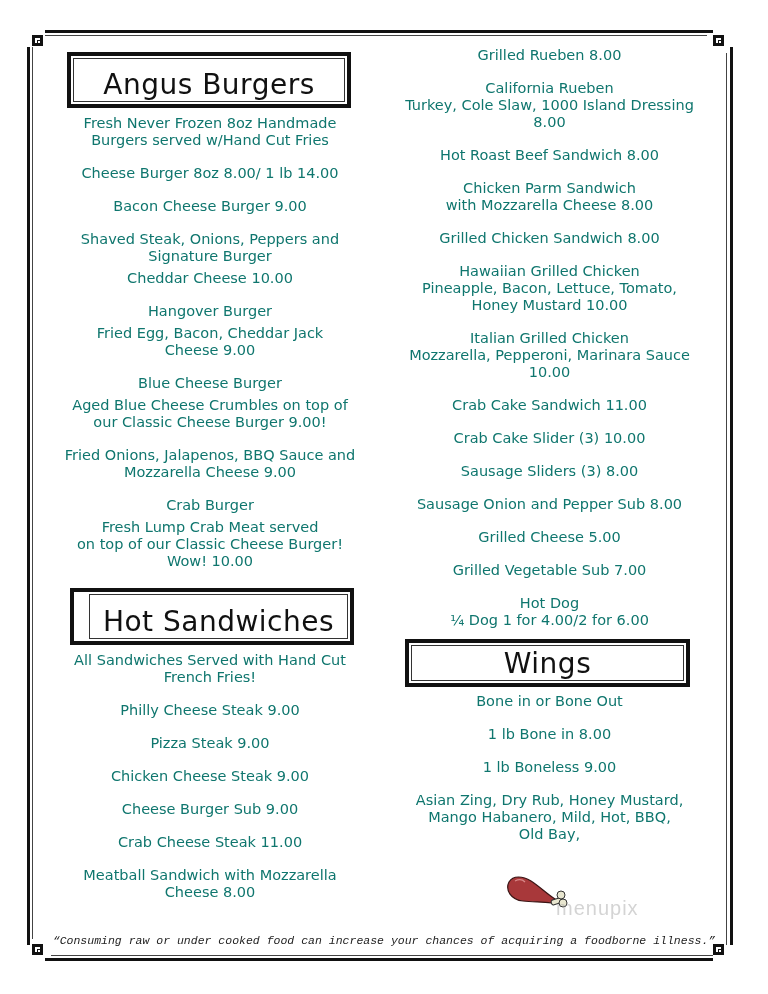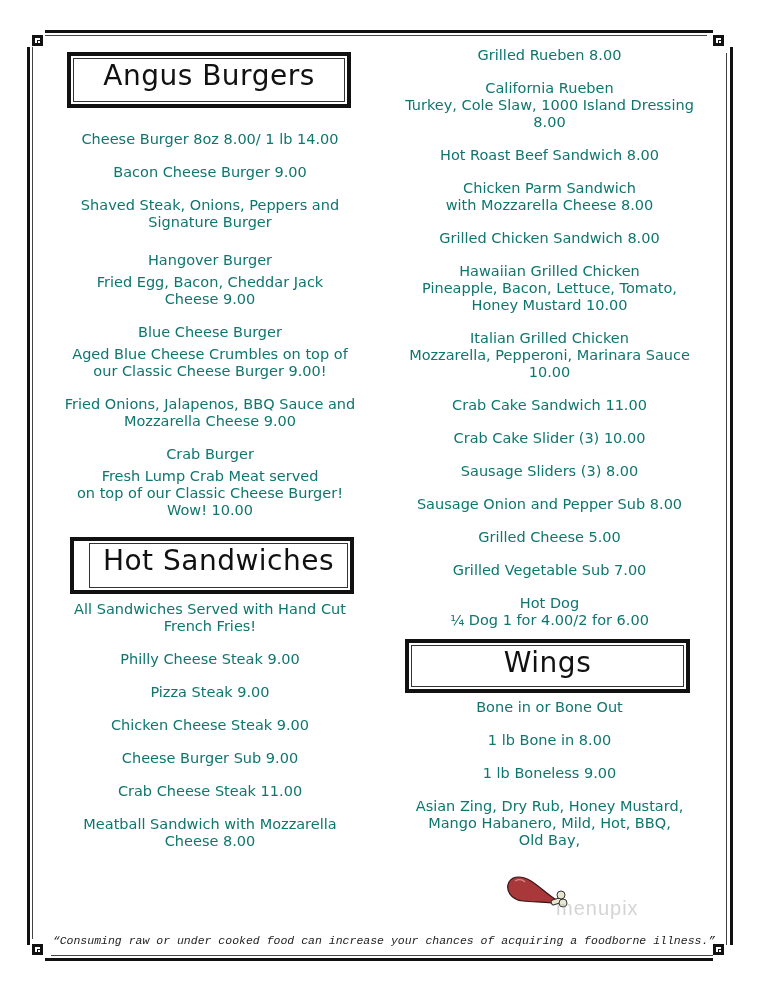--- a/index.html
+++ b/index.html
@@ -12,21 +12,21 @@
   .corner { position:absolute; width:11px; height:11px; border:3px solid #111; box-sizing:border-box; background:#fff; }
   .corner::after { content:""; position:absolute; left:2px; top:2px; width:3px; height:3px; border:1px solid #111; }
 
   
   .col { position:absolute; text-align:center; }
   .col-left  { left:50px;  width:320px; top:52px; }
   .col-right { left:397px; width:305px; top:47px; }
 
   .section-box { position:relative; margin:0 auto; border:4px solid #111; padding:2px; box-sizing:border-box; }
   .section-box .inner { border:1.5px solid #333; height:100%; box-sizing:border-box;
-                        display:flex; align-items:flex-start; justify-content:center; }
+                        display:flex; align-items:flex-end; justify-content:center; }
   .section-title { font-size:28px; font-weight:normal; letter-spacing:0.5px; color:#111; }
 
   .item { font-size:14.5px; line-height:17px; color:#0f766e; }
   .item .line { display:block; white-space:nowrap; }
   .gap-s { height:16px; }
 
   .disclaimer { position:absolute; left:0; width:768px; top:934px; text-align:center;
                 font-family:Liberation Mono, monospace; font-style:italic; font-size:11.5px; color:#222; }
 
   .drumstick { position:absolute; left:503px; top:872px; width:72px; height:40px; }
@@ -57,32 +57,37 @@
 </div>
 
 <div class="col col-left">
 
   <div class="section-box" style="width:284px; height:56px; margin-left:17px;">
     <div class="inner">
         <span class="section-title">Angus Burgers</span>
       </div>
   </div>
   <div style="height:7px"></div>
+  <div class="item">
+    <span class="line">Fresh Never Frozen 8oz Handmade</span>
+    <span class="line">Burgers served w/Hand Cut Fries</span>
+  </div>
   <div class="gap-s"></div>
   <div class="item">
     <span class="line">Cheese Burger 8oz 8.00/ 1 lb 14.00</span>
   </div>
   <div class="gap-s"></div>
   <div class="item">
     <span class="line">Bacon Cheese Burger 9.00</span>
   </div>
   <div class="gap-s"></div>
   <div class="item">
     <span class="line">Shaved Steak, Onions, Peppers and</span>
     <span class="line" style="margin-bottom:5px">Signature Burger</span>
+    <span class="line">Cheddar Cheese 10.00</span>
   </div>
   <div class="gap-s"></div>
   <div class="item">
     <span class="line" style="margin-bottom:5px">Hangover Burger</span>
     <span class="line">Fried Egg, Bacon, Cheddar Jack</span>
     <span class="line">Cheese 9.00</span>
   </div>
   <div class="gap-s"></div>
   <div class="item">
     <span class="line" style="margin-bottom:5px">Blue Cheese Burger</span>
@@ -201,21 +206,21 @@
     <span class="line">Grilled Vegetable Sub 7.00</span>
   </div>
   <div class="gap-s"></div>
   <div class="item">
     <span class="line">Hot Dog</span>
     <span class="line">¼ Dog 1 for 4.00/2 for 6.00</span>
   </div>
 
   <div style="height:10px"></div>
 
-  <div class="section-box" style="width:285px; height:54px; margin-left:8px;">
+  <div class="section-box" style="width:285px; height:48px; margin-left:8px;">
     <div class="inner">
         <span class="section-title">Wings</span>
       </div>
   </div>
   <div style="height:6px"></div>
   <div class="item">
     <span class="line">Bone in or Bone Out</span>
   </div>
   <div class="gap-s"></div>
   <div class="item">

